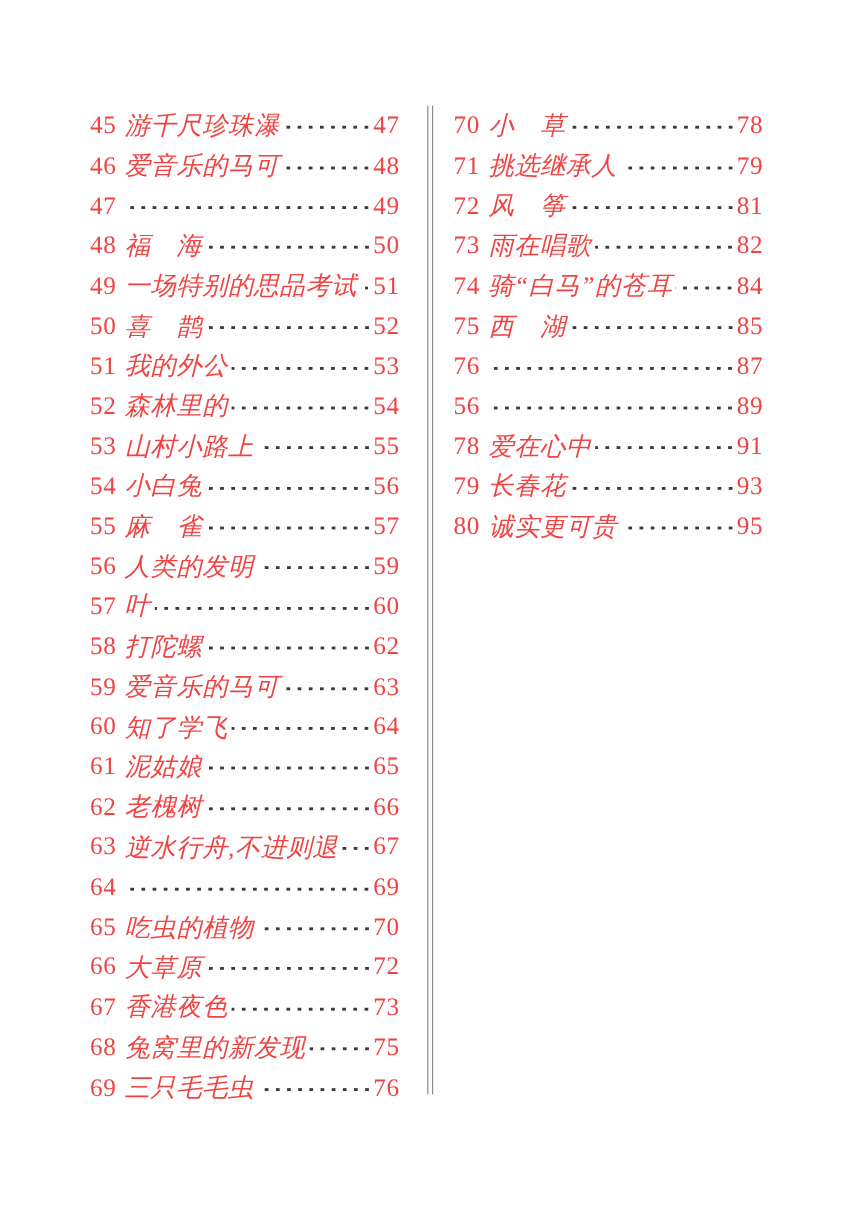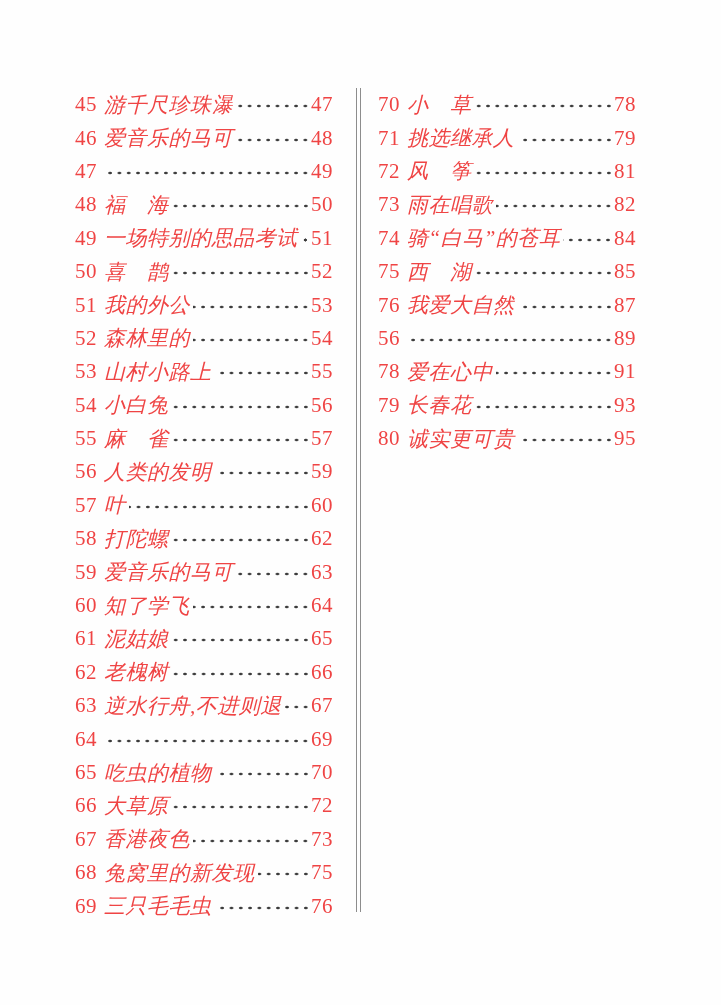--- a/index.html
+++ b/index.html
@@ -259,21 +259,20 @@
     <span class="pg">84</span>
   </div>
       <div class="row">
     <span class="num">75</span>
     <span class="title">西　湖</span>
     <span class="dots"></span>
     <span class="pg">85</span>
   </div>
       <div class="row">
     <span class="num">76</span>
-    <span class="title">我爱大自然</span>
     <span class="dots"></span>
     <span class="pg">87</span>
   </div>
       <div class="row">
     <span class="num">56</span>
     <span class="dots"></span>
     <span class="pg">89</span>
   </div>
       <div class="row">
     <span class="num">78</span>

